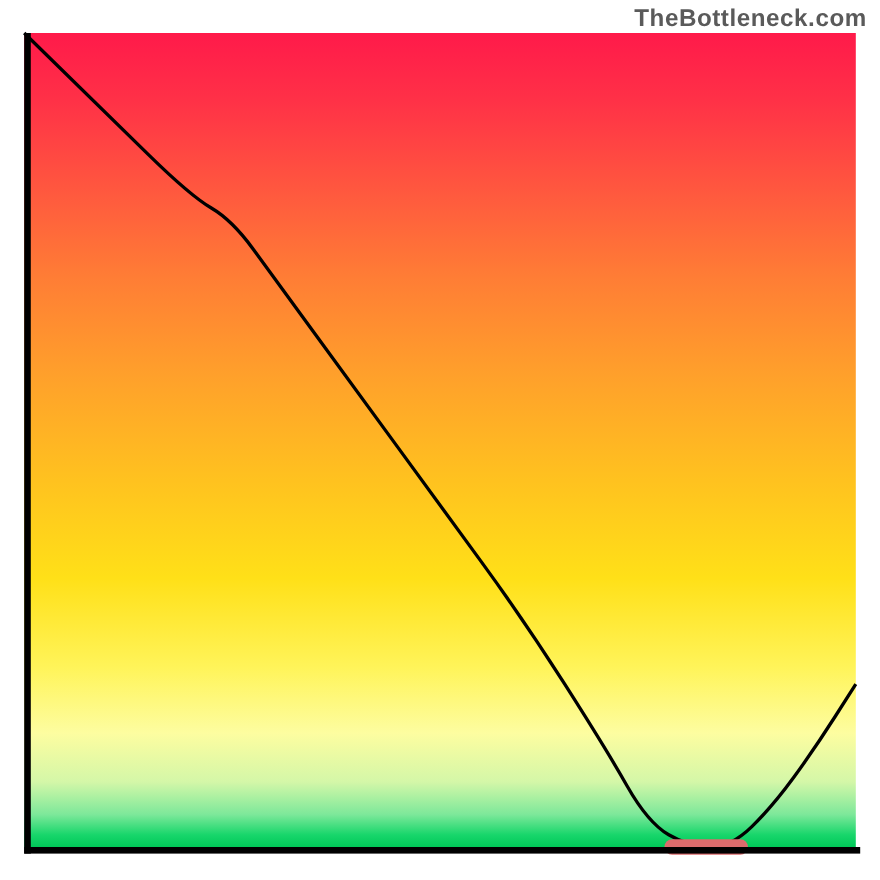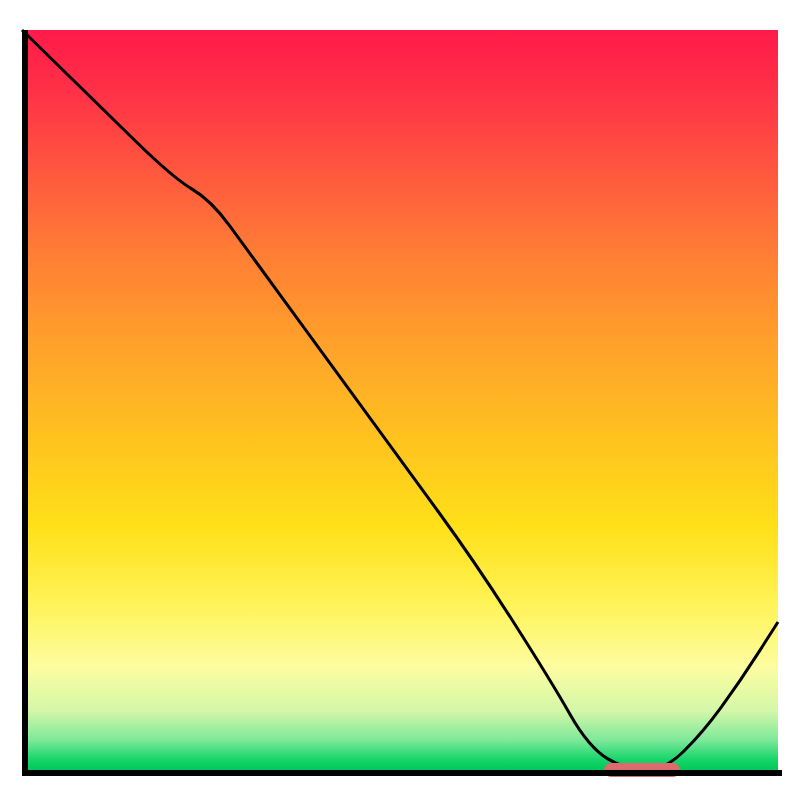--- a/index.html
+++ b/index.html
@@ -84,20 +84,21 @@
     background: #db6b6c;
     bottom: 0px;
     transform: translateY(50%);
   }
 </style>
 </head>
 <body>
 
 <div class="chart-container">
 
+  <div class="watermark">TheBottleneck.com</div>
 
   <div class="plot-area">
     <div class="gradient-bg"></div>
 
     <svg class="curve" viewBox="0 0 100 100" preserveAspectRatio="none">
       <path d="M 0 0 Q 10 10 15 15 Q 20 20 22.5 21.5 Q 25 23 27.5 26.5 Q 30 30 35 37 Q 40 44 45 51 Q 50 58 55 65 Q 60 72 65 80 Q 70 88 72.5 92.5 Q 75 97 77.5 98.5 Q 80 100 82.5 100 Q 85 100 87.5 97.5 Q 90 95 92.5 91.5 Q 95 88 97.5 84 T 100 80" fill="none" stroke="#000" stroke-width="3" vector-effect="non-scaling-stroke"></path>
     </svg>
 
     <div class="marker" style="left: 582.12px; width: 75.6px; background: rgb(219, 107, 108);"></div>
   </div>

